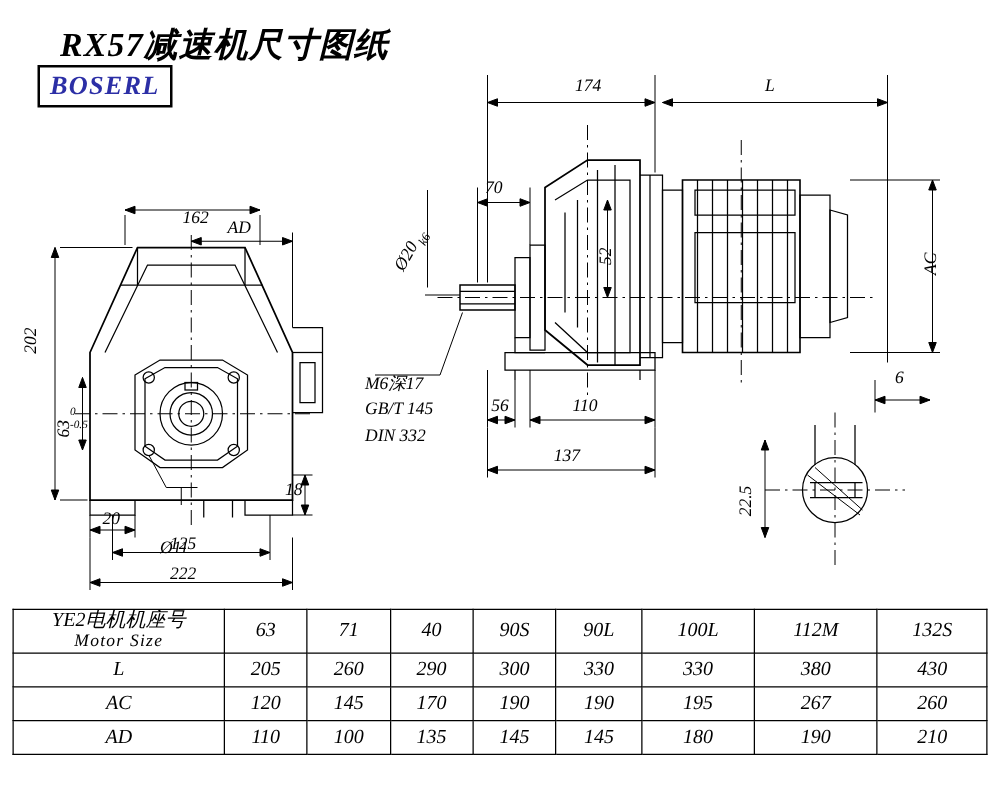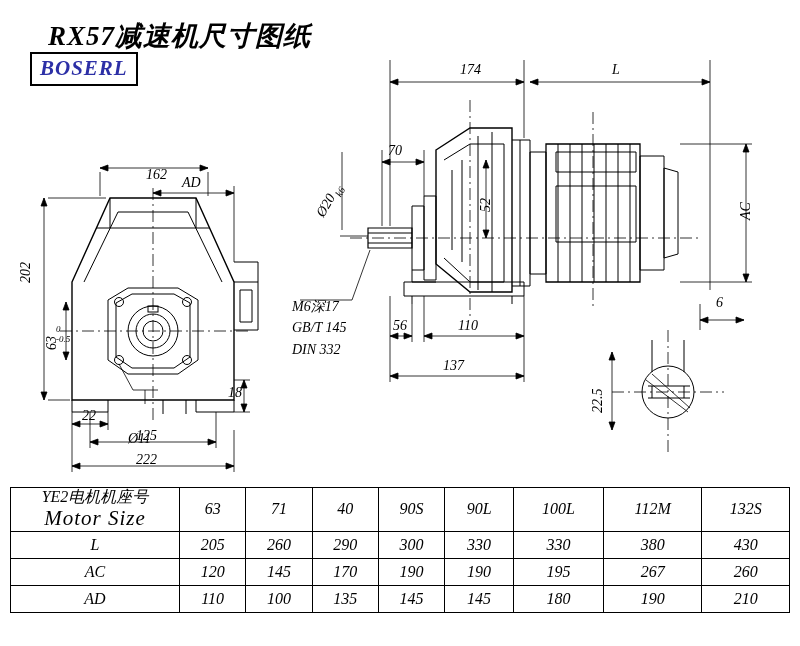--- a/index.html
+++ b/index.html
@@ -28,21 +28,21 @@
   .tbl{
     position:absolute;left:10px;top:487px;width:780px;
     border-collapse:collapse;
     font-family:"Liberation Serif", serif;font-size:16px;
   }
   .tbl td{
     border:1px solid #000;text-align:center;height:26px;padding:0;
   }
   .tbl td.head{width:168px;line-height:1.15;font-size:16px;text-align:center;}
   .tbl td.head .cn{display:block;font-size:16px;}
-  .tbl td.head .en{display:block;font-size:21px;letter-spacing:1px;}
+  .tbl td.head .en{display:block;font-size:14px;letter-spacing:1px;}
   .tbl td.rowlbl{width:168px;}
 </style>
 </head>
 <body>
 
 <div class="canvas">
 
   <div class="title">RX57减速机尺寸图纸</div>
   <div class="logo">BOSERL</div>
 
@@ -232,21 +232,21 @@
     </g>
   </svg>
 
   <div class="lbl" style="position:absolute;left:146px;top:167px;">162</div>
   <div class="lbl" style="position:absolute;left:182px;top:175px;">AD</div>
   <div class="lbl" style="position:absolute;left:18px;top:283px;transform:rotate(-90deg);transform-origin:left top;">202</div>
   <div class="lbl" style="position:absolute;left:44px;top:350px;transform:rotate(-90deg);transform-origin:left top;">63</div>
   <div class="lbl-sm" style="position:absolute;left:56px;top:324px;font-size:9px;">0</div>
   <div class="lbl-sm" style="position:absolute;left:56px;top:334px;font-size:9px;">-0.5</div>
   <div class="lbl" style="position:absolute;left:128px;top:384px;margin-top:47px;">Ø11</div>
-  <div class="lbl" style="position:absolute;left:82px;top:408px;">22</div>
+  <div class="lbl" style="position:absolute;left:82px;top:408px;">20</div>
   <div class="lbl" style="position:absolute;left:136px;top:428px;">125</div>
   <div class="lbl" style="position:absolute;left:136px;top:452px;">222</div>
   <div class="lbl" style="position:absolute;left:228px;top:385px;">18</div>
 
   <div class="lbl" style="position:absolute;left:460px;top:62px;">174</div>
   <div class="lbl" style="position:absolute;left:612px;top:62px;">L</div>
   <div class="lbl" style="position:absolute;left:388px;top:143px;">70</div>
   <div class="lbl" style="position:absolute;left:313px;top:212px;transform:rotate(-60deg);transform-origin:left top;">Ø20</div>
   <div class="lbl-sm" style="position:absolute;left:333px;top:193px;transform:rotate(-60deg);transform-origin:left top;font-size:10px;">k6</div>
   <div class="lbl" style="position:absolute;left:478px;top:212px;transform:rotate(-90deg);transform-origin:left top;">52</div>

